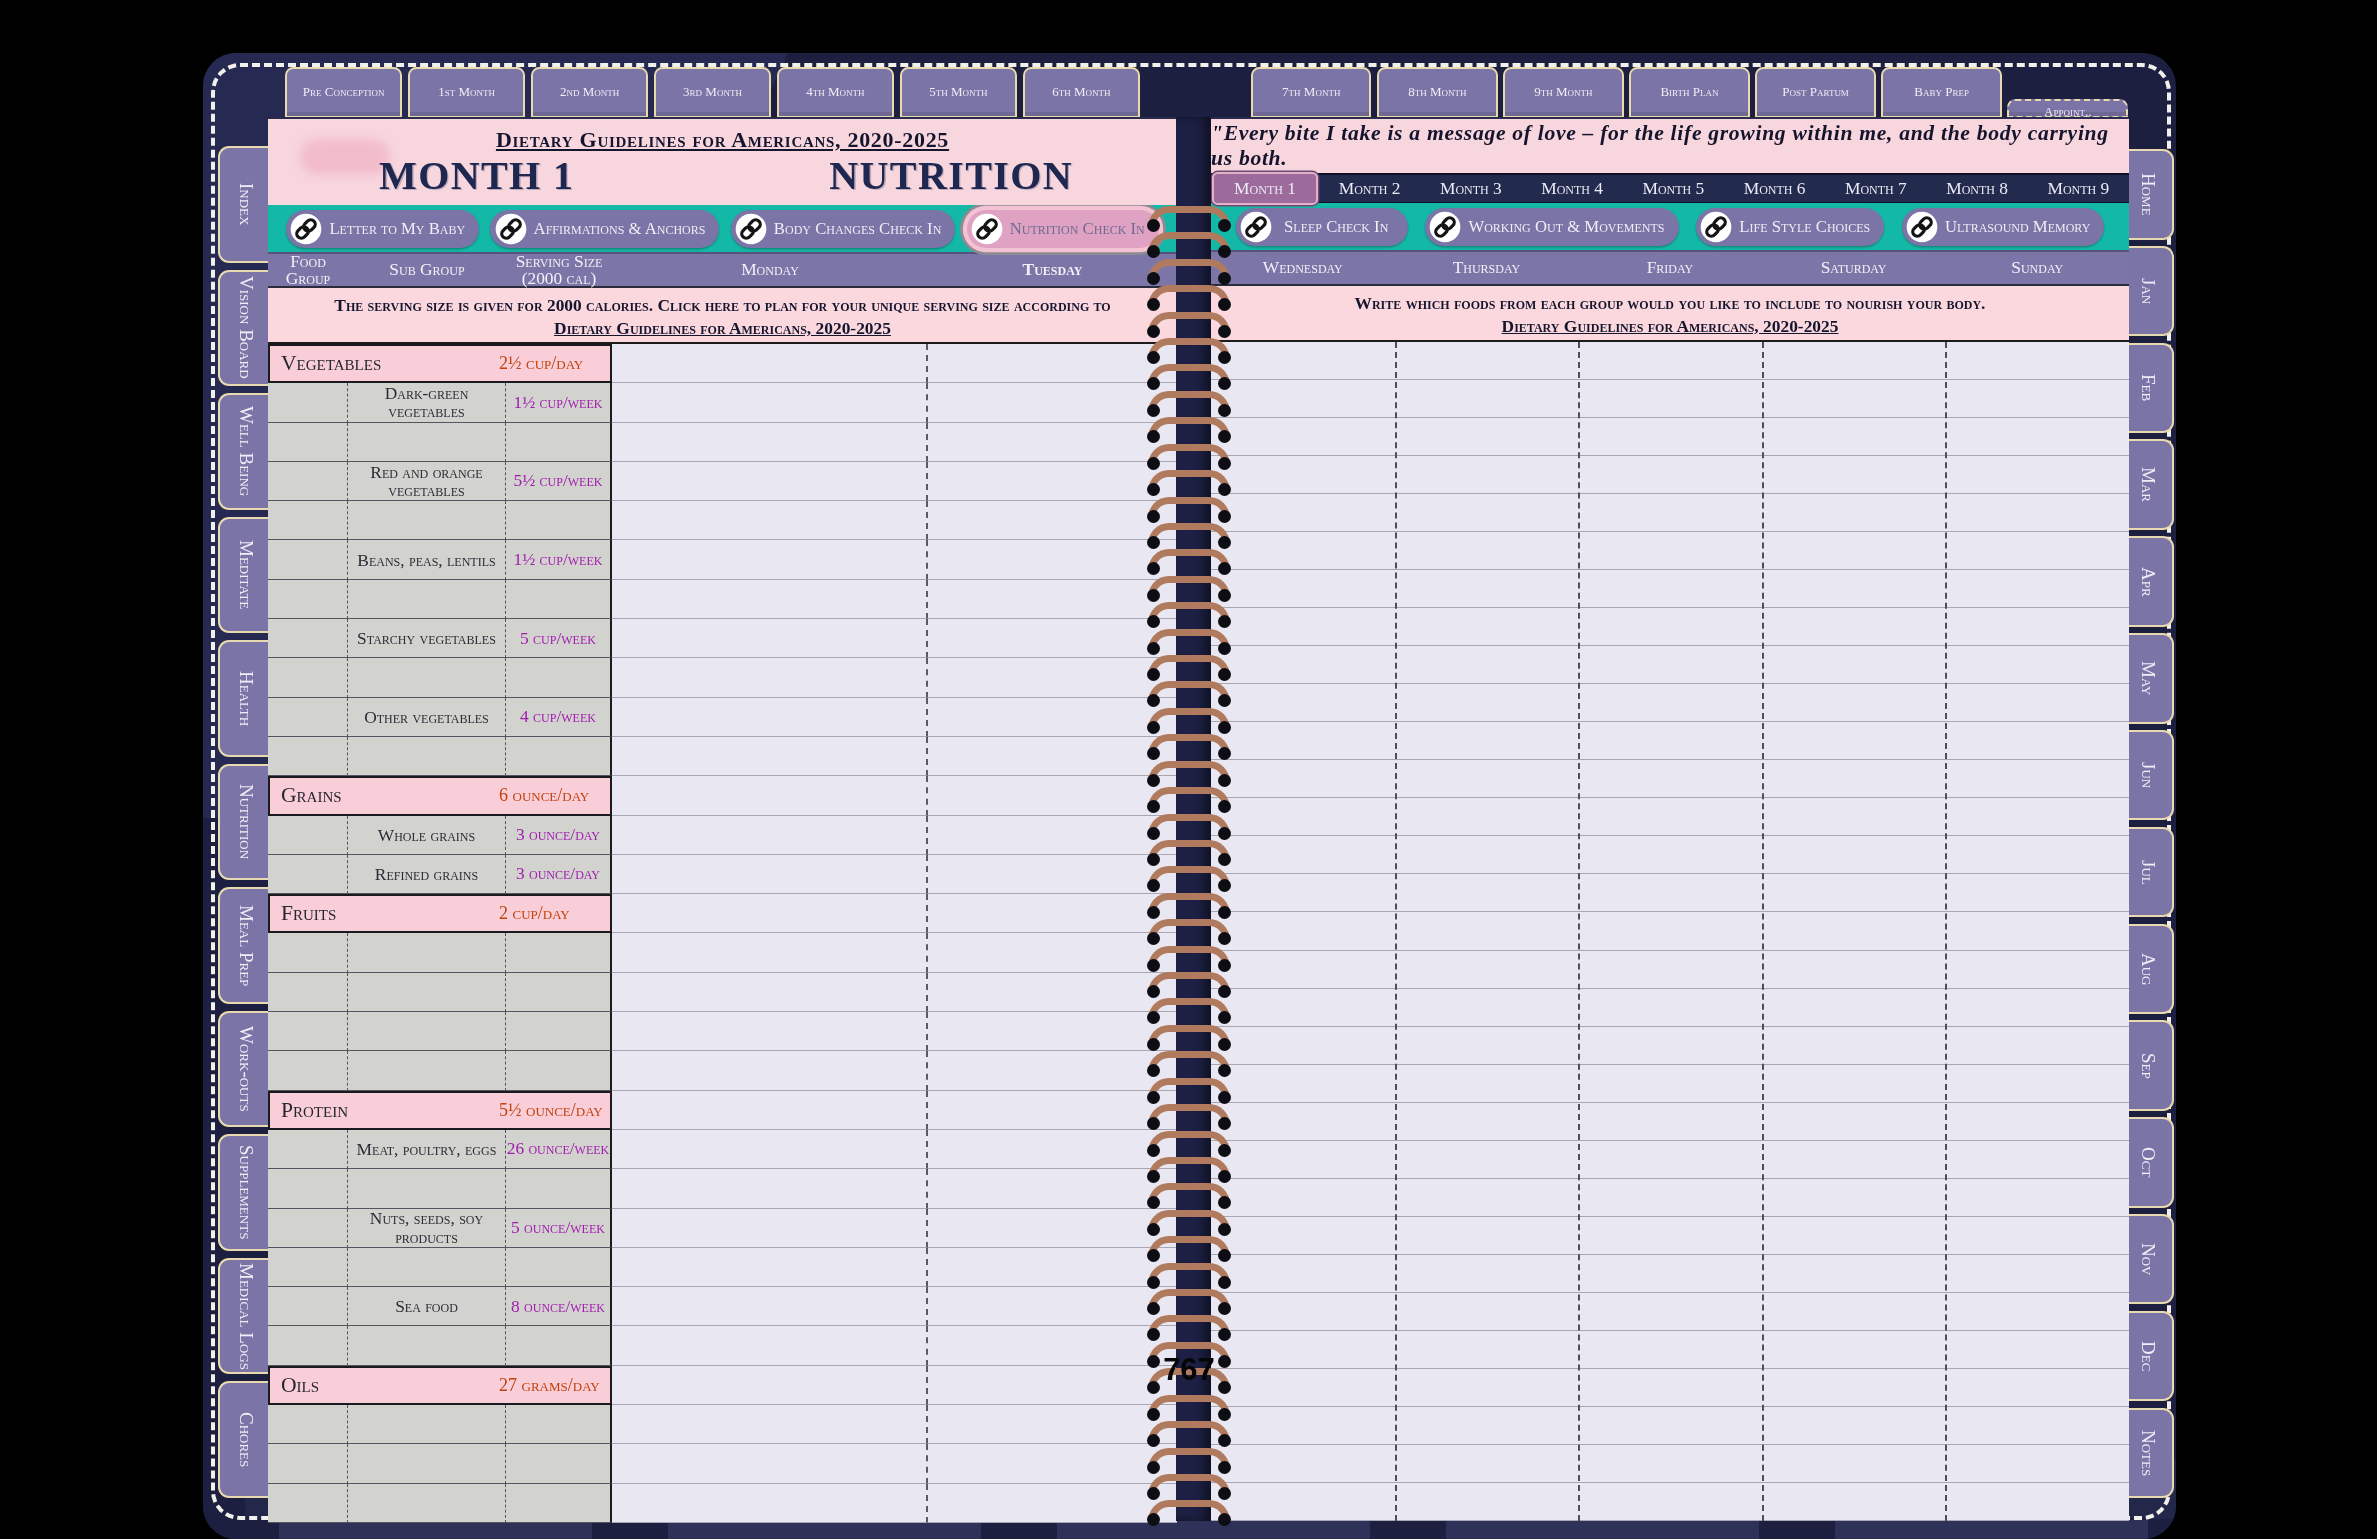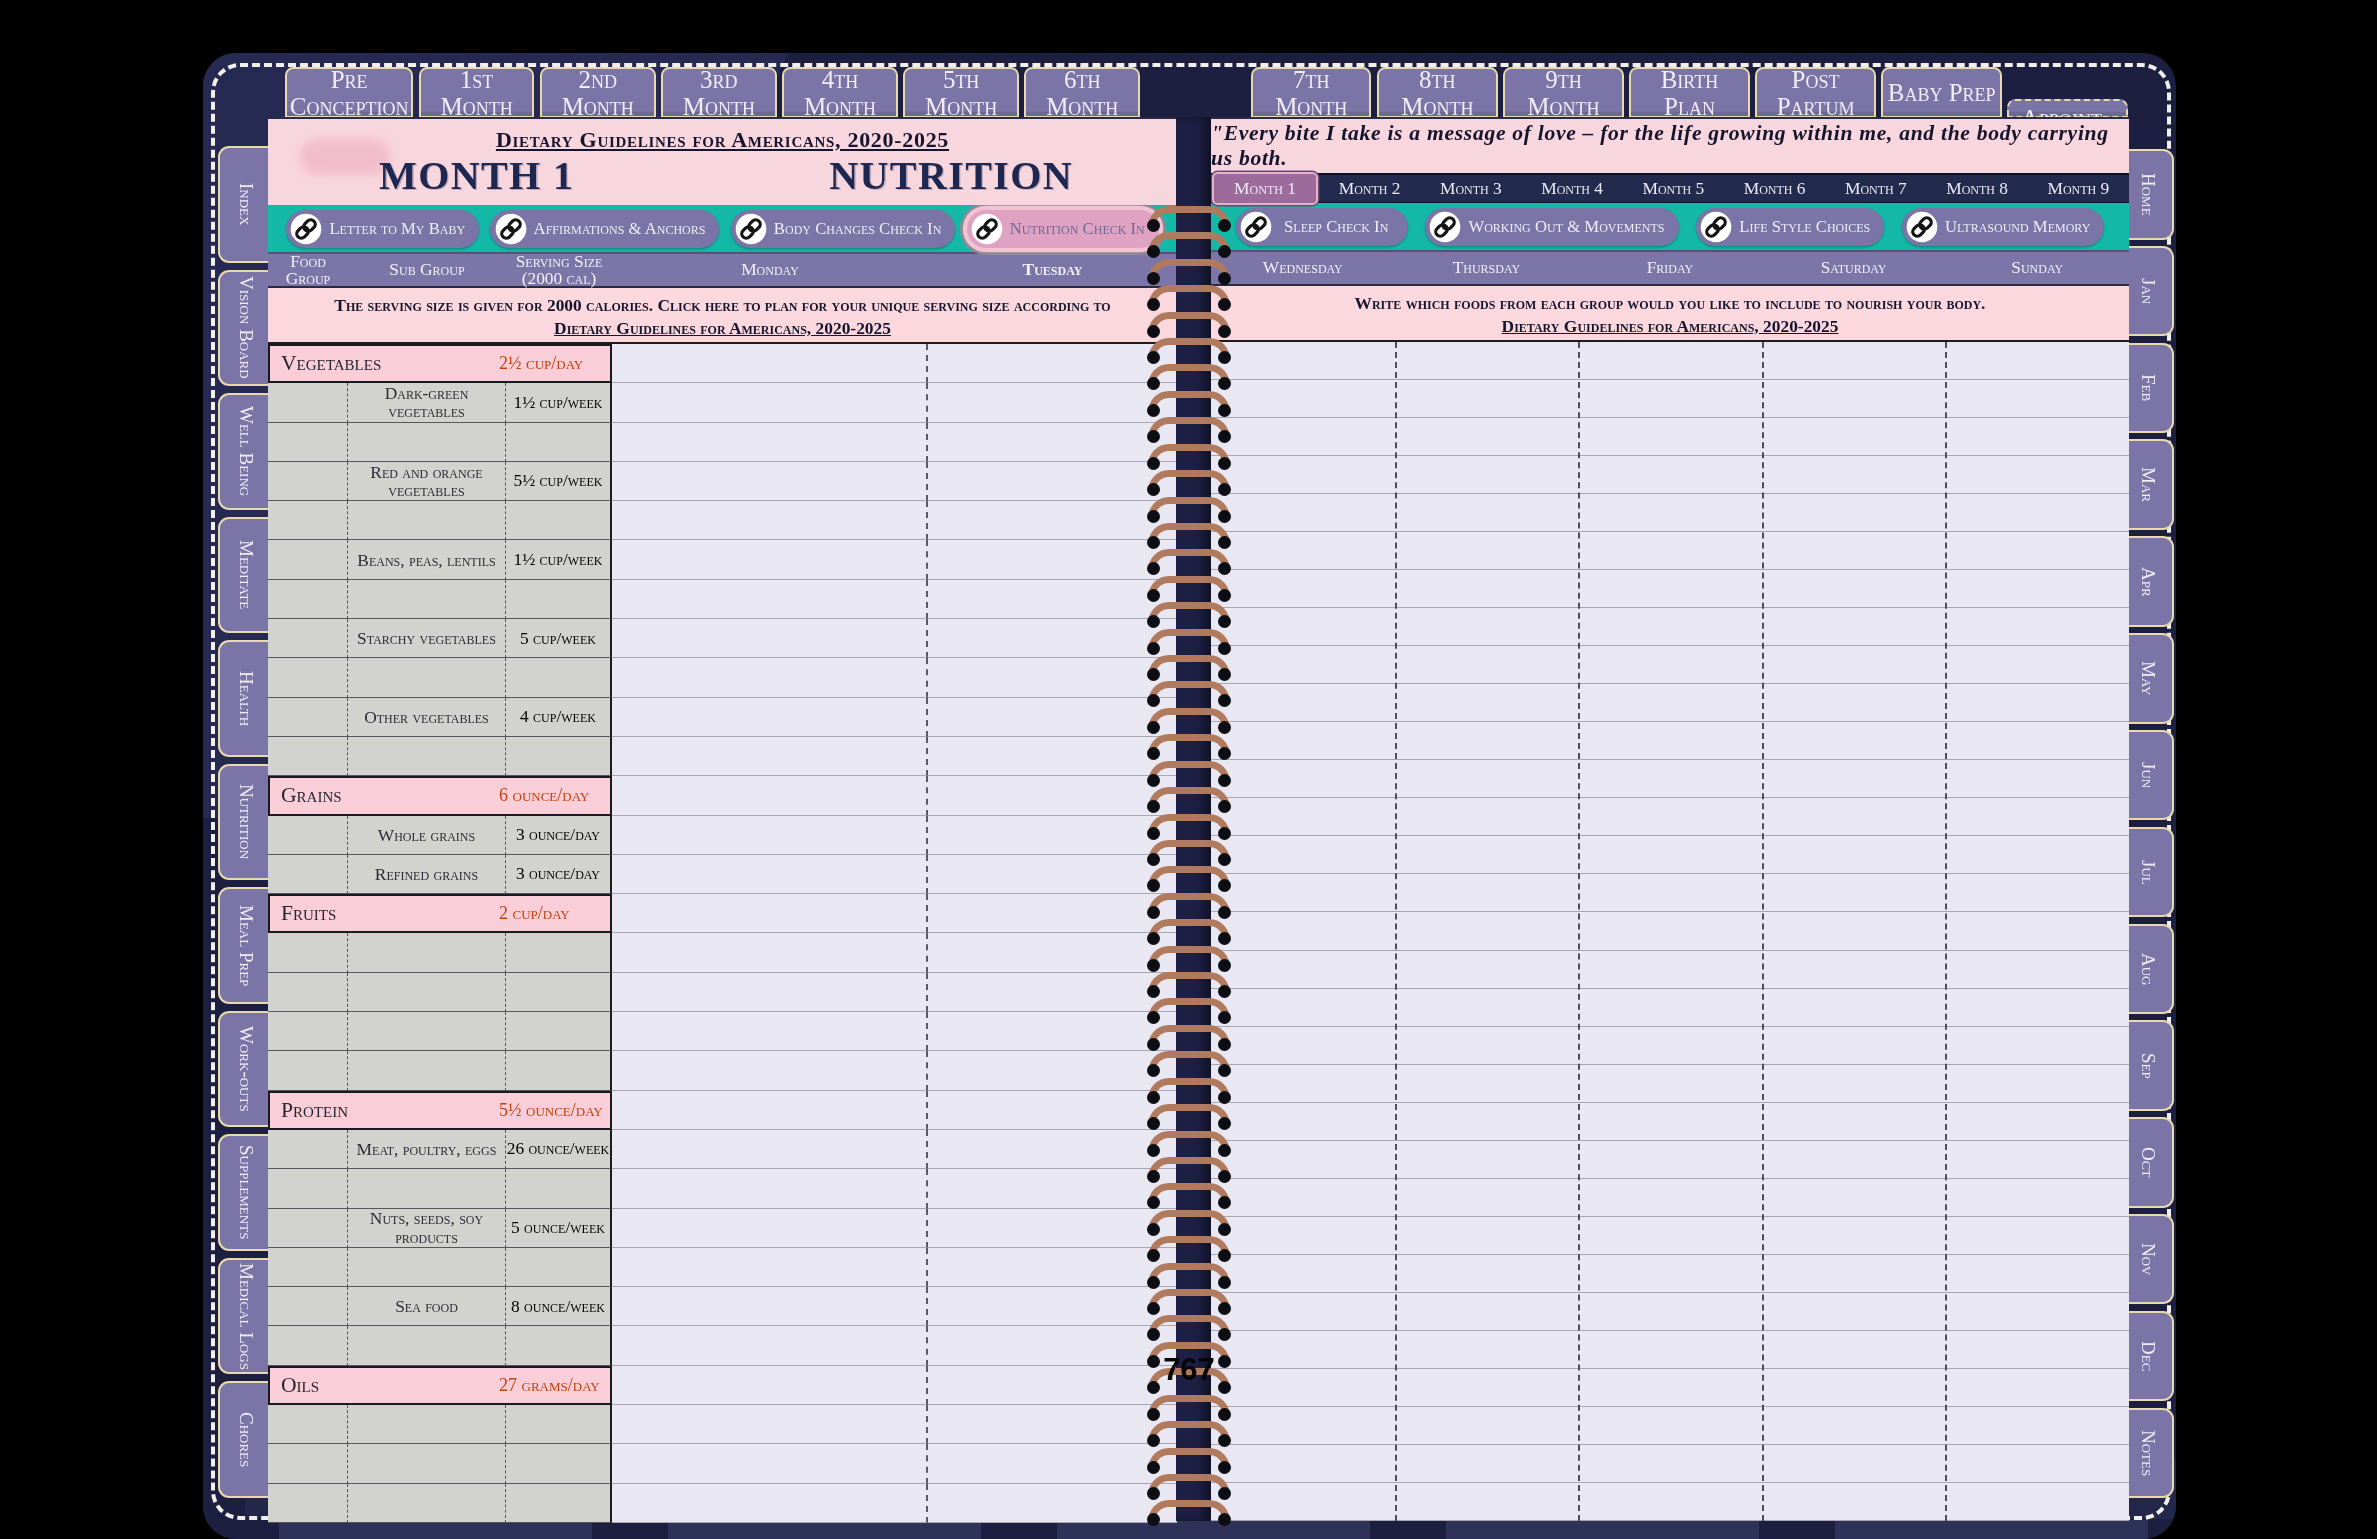--- a/index.html
+++ b/index.html
@@ -16,21 +16,21 @@
   .deco-lower { position:absolute; left:0; top:1467px; width:1973px; height:19.5px;
            background:repeating-linear-gradient(90deg,#1c1f3f 0 76px,#2e3158 76px 389px); }
   .stitch { position:absolute; left:211px; top:63px; width:1960px; height:1457px;
             border:4.9px dashed #f2f0ea; border-radius:29px; z-index:1; }
 
   
   .toptabs { position:absolute; top:67px; height:51px; display:flex; gap:5.6px; z-index:2; }
   .toptabs.left  { left:285px;  width:855px; }
   .toptabs.right { left:1251px; width:877px; }
   .toptab { flex:1; background:#7b74a6; border:2.8px solid #e9d9ae; border-radius:8.3px 8.3px 0 0;
-            color:#f2ecf7; font-variant:small-caps; font-size:25px; line-height:1.08;
+            color:#f2ecf7; font-variant:small-caps; font-size:13px; line-height:1.08;
             display:flex; align-items:center; justify-content:center; text-align:center;
             box-shadow:inset 0 -4.2px 0 rgba(0,0,0,.10); padding:1.4px 2.8px; }
   .toptab.dashed { border-style:dashed; align-items:flex-start; padding-top:4.2px;margin-top:32px; }
 
   
   .sidetabs { position:absolute; display:flex; flex-direction:column; z-index:1; }
   .sidetabs.lhs { left:218px; top:146px; width:54px; height:1352px; gap:7px; }
   .sidetabs.rhs { left:2124px; top:149px; width:50px; height:1349px; gap:6.3px; }
   .sidetab { flex:1; background:#7b74a6; border:2.8px solid #e9d9ae; color:#f2ecf7;
              font-variant:small-caps; font-size:19px; line-height:1.0;
@@ -99,21 +99,21 @@
   .ltable { position:relative; height:1179px; display:flex; flex-direction:column;
             background:#e9e8f2; }
   .trow { flex:1; display:flex; position:relative; }
   .c { height:100%; }
   .c.food { width:80px; background:#d2d2cf; border-right:1.4px dashed #55545e; border-bottom:1.4px solid #56555f; }
   .c.subg { width:158px; background:#d2d2cf; border-right:1.4px dashed #55545e; border-bottom:1.4px solid #56555f;
             display:flex; align-items:center; justify-content:center; text-align:center;
             font-variant:small-caps; font-size:17.4px; line-height:1.05; color:#2c2c36; }
   .c.serve { width:106px; background:#d2d2cf; border-right:2.1px solid #1c1c1c; border-bottom:1.4px solid #56555f;
              display:flex; align-items:center; justify-content:center; text-align:center;
-             font-variant:small-caps; font-size:17.4px; line-height:1.0; color:#000000; }
+             font-variant:small-caps; font-size:17.4px; line-height:1.0; color:#a21caf; }
   .c.mon { width:316px; border-right:2.1px dashed #5a5965; border-bottom:1.4px solid #a7a6b2; }
   .c.tue { flex:1; border-bottom:1.4px solid #a7a6b2; }
   .groupbar { display:none; position:absolute; left:0; top:0; width:344px; height:100%;
               background:#f9ced8; border:2.1px solid #191920; z-index:2;
               align-items:center; justify-content:space-between; padding-left:11px; }
   .groupbar .g-label { font-variant:small-caps; font-size:21.6px; color:#26262f; }
   .groupbar .g-serve { width:111px; text-align:left; font-variant:small-caps; font-size:18px; color:#c2410c; }
   .trow.group .groupbar { display:flex; }
   .trow.group .c.food, .trow.group .c.subg, .trow.group .c.serve { visibility:hidden; }
 

